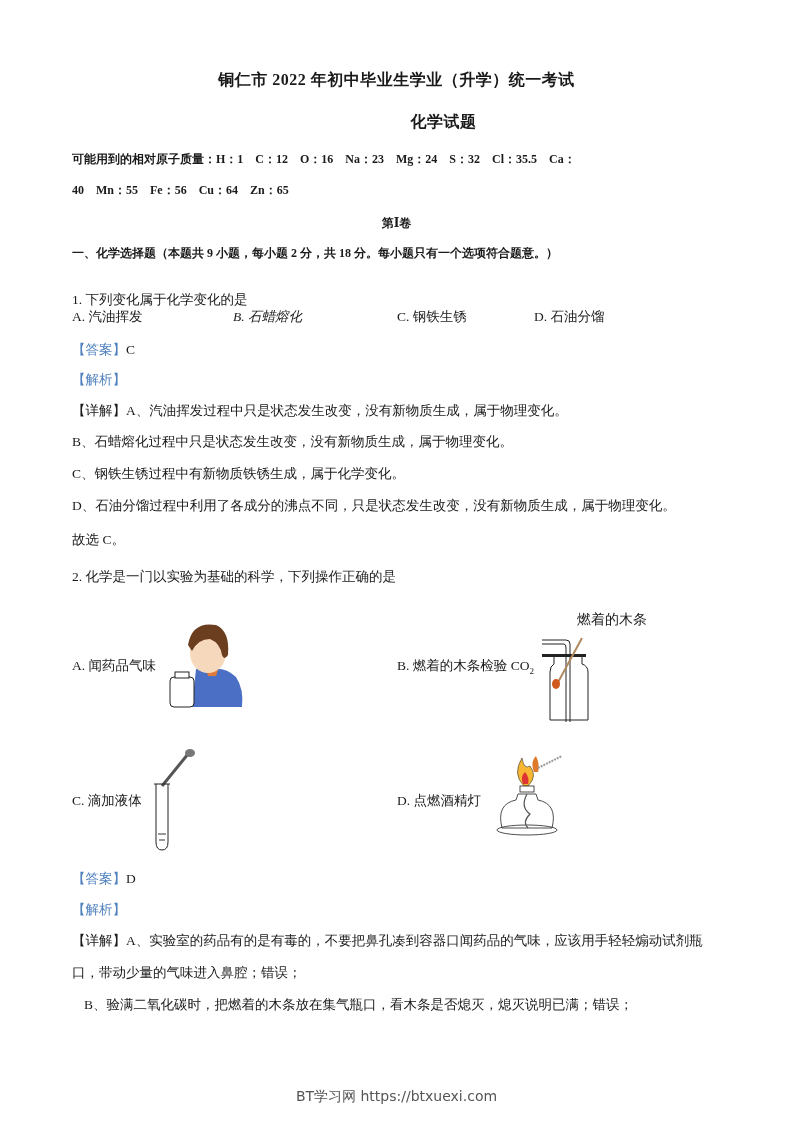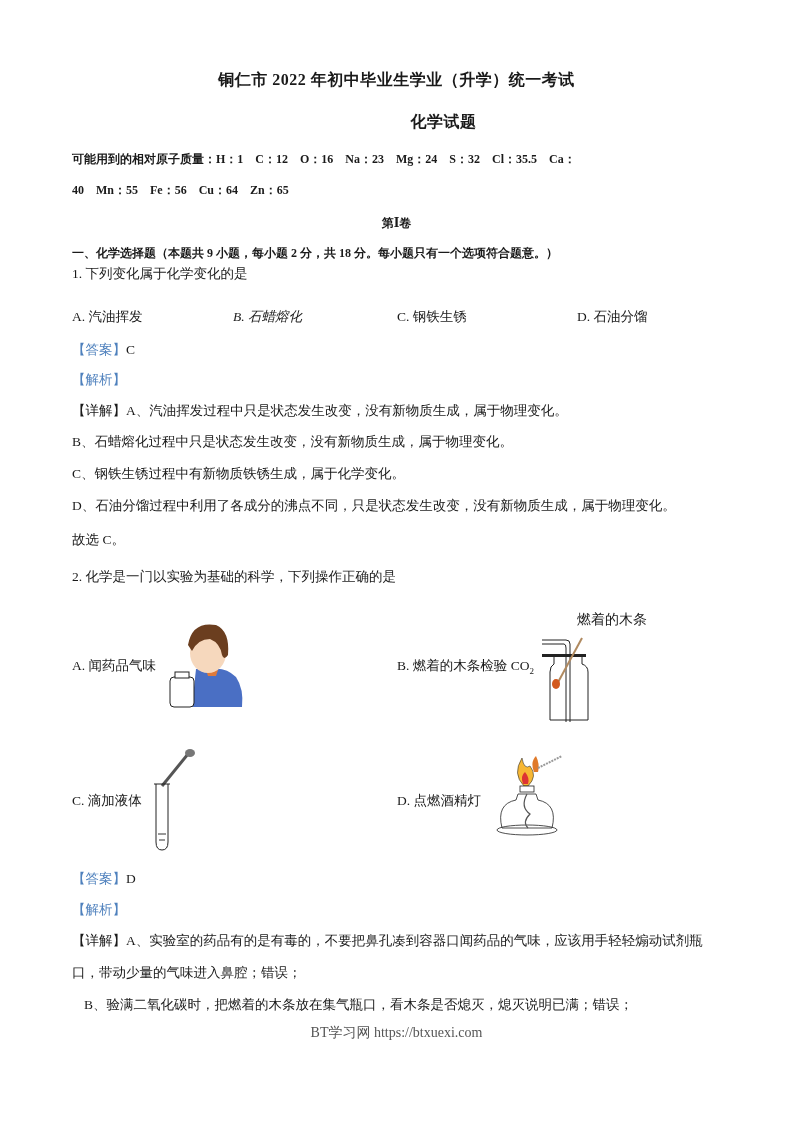--- a/index.html
+++ b/index.html
@@ -17,25 +17,25 @@
 </head>
 <body>
 
 <div class="abs title" style="top:70px;">铜仁市 2022 年初中毕业生学业（升学）统一考试</div>
 <div class="abs title" style="top:112px;padding-left:47px;">化学试题</div>
 <div class="abs bold" style="left:72px; top:151px;">可能用到的相对原子质量：H：1　C：12　O：16　Na：23　Mg：24　S：32　Cl：35.5　Ca：</div>
 <div class="abs bold" style="left:72px; top:182px;">40　Mn：55　Fe：56　Cu：64　Zn：65</div>
 <div class="abs bold" style="left:0; width:793px; text-align:center; top:215px;">第Ⅰ卷</div>
 <div class="abs bold" style="left:72px; top:245px;">一、化学选择题（本题共 9 小题，每小题 2 分，共 18 分。每小题只有一个选项符合题意。）</div>
 
-<div class="abs txt" style="left:72px; top:265px;">1. 下列变化属于化学变化的是</div>
+<div class="abs txt" style="left:72px; top:291px;">1. 下列变化属于化学变化的是</div>
 <div class="abs opt" style="left:72px; top:308px;">A. 汽油挥发</div>
 <div class="abs opt" style="left:233px; top:308px;font-style:italic;">B. 石蜡熔化</div>
 <div class="abs opt" style="left:397px; top:308px;">C. 钢铁生锈</div>
-<div class="abs opt" style="left:577px; top:308px;">D. 石油分馏</div>
+<div class="abs opt" style="left:534px; top:308px;">D. 石油分馏</div>
 <div class="abs txt" style="left:72px; top:341px;">
   <span class="blue">【答案】</span><span>C</span>
 </div>
 <div class="abs txt blue" style="left:72px; top:371px;">【解析】</div>
 <div class="abs txt" style="left:72px; top:402px;">
   <span>【详解】</span><span>A、汽油挥发过程中只是状态发生改变，没有新物质生成，属于物理变化。</span>
 </div>
 <div class="abs txt" style="left:72px; top:433px;">B、石蜡熔化过程中只是状态发生改变，没有新物质生成，属于物理变化。</div>
 <div class="abs txt" style="left:72px; top:465px;">C、钢铁生锈过程中有新物质铁锈生成，属于化学变化。</div>
 <div class="abs txt" style="left:72px; top:497px;">D、石油分馏过程中利用了各成分的沸点不同，只是状态发生改变，没有新物质生成，属于物理变化。</div>
@@ -91,13 +91,13 @@
 <div class="abs txt" style="left:72px; top:870px;">
   <span class="blue">【答案】</span><span>D</span>
 </div>
 <div class="abs txt blue" style="left:72px; top:901px;">【解析】</div>
 <div class="abs txt" style="left:72px; top:932px;">
   <span>【详解】</span><span>A、实验室的药品有的是有毒的，不要把鼻孔凑到容器口闻药品的气味，应该用手轻轻煽动试剂瓶</span>
 </div>
 <div class="abs txt" style="left:72px; top:964px;">口，带动少量的气味进入鼻腔；错误；</div>
 <div class="abs txt" style="left:84px; top:996px;">B、验满二氧化碳时，把燃着的木条放在集气瓶口，看木条是否熄灭，熄灭说明已满；错误；</div>
 
-<div class="abs footer" style="top:1024px;font-family:Liberation Serif, serif;">BT学习网 https://btxuexi.com</div>
+<div class="abs footer" style="top:1088px;">BT学习网 https://btxuexi.com</div>
 
 </body></html>

